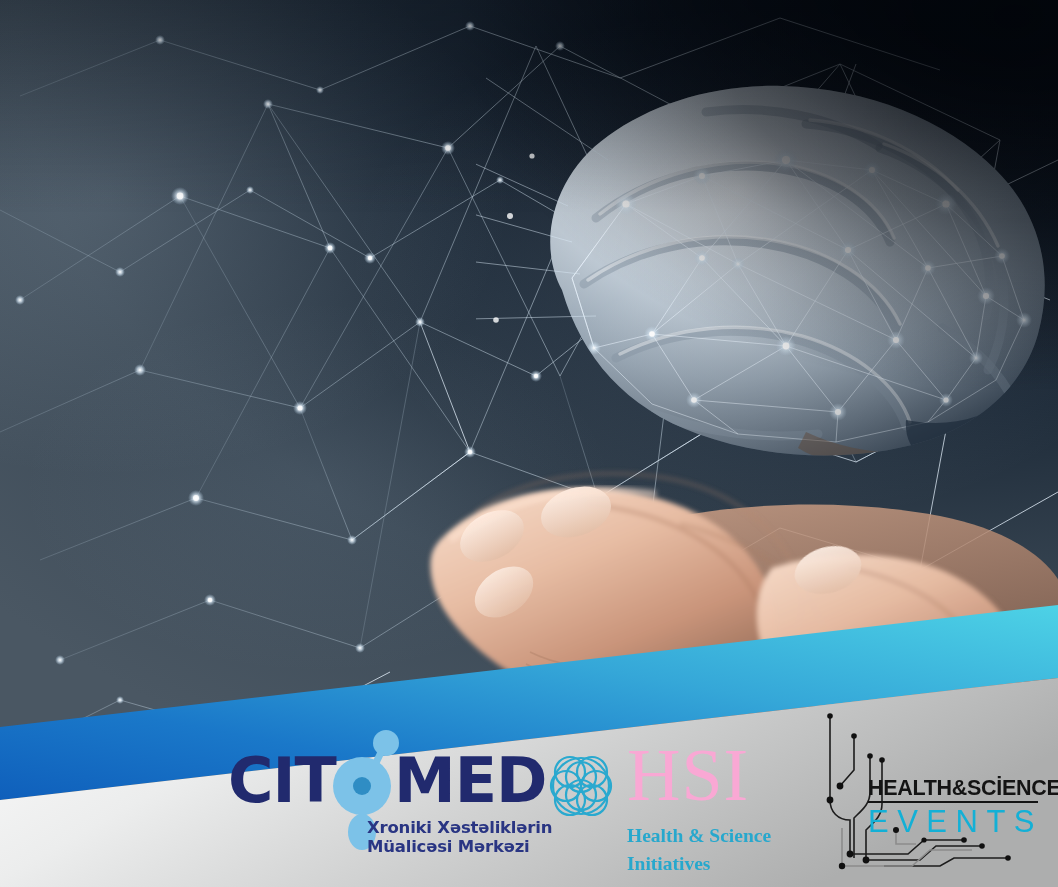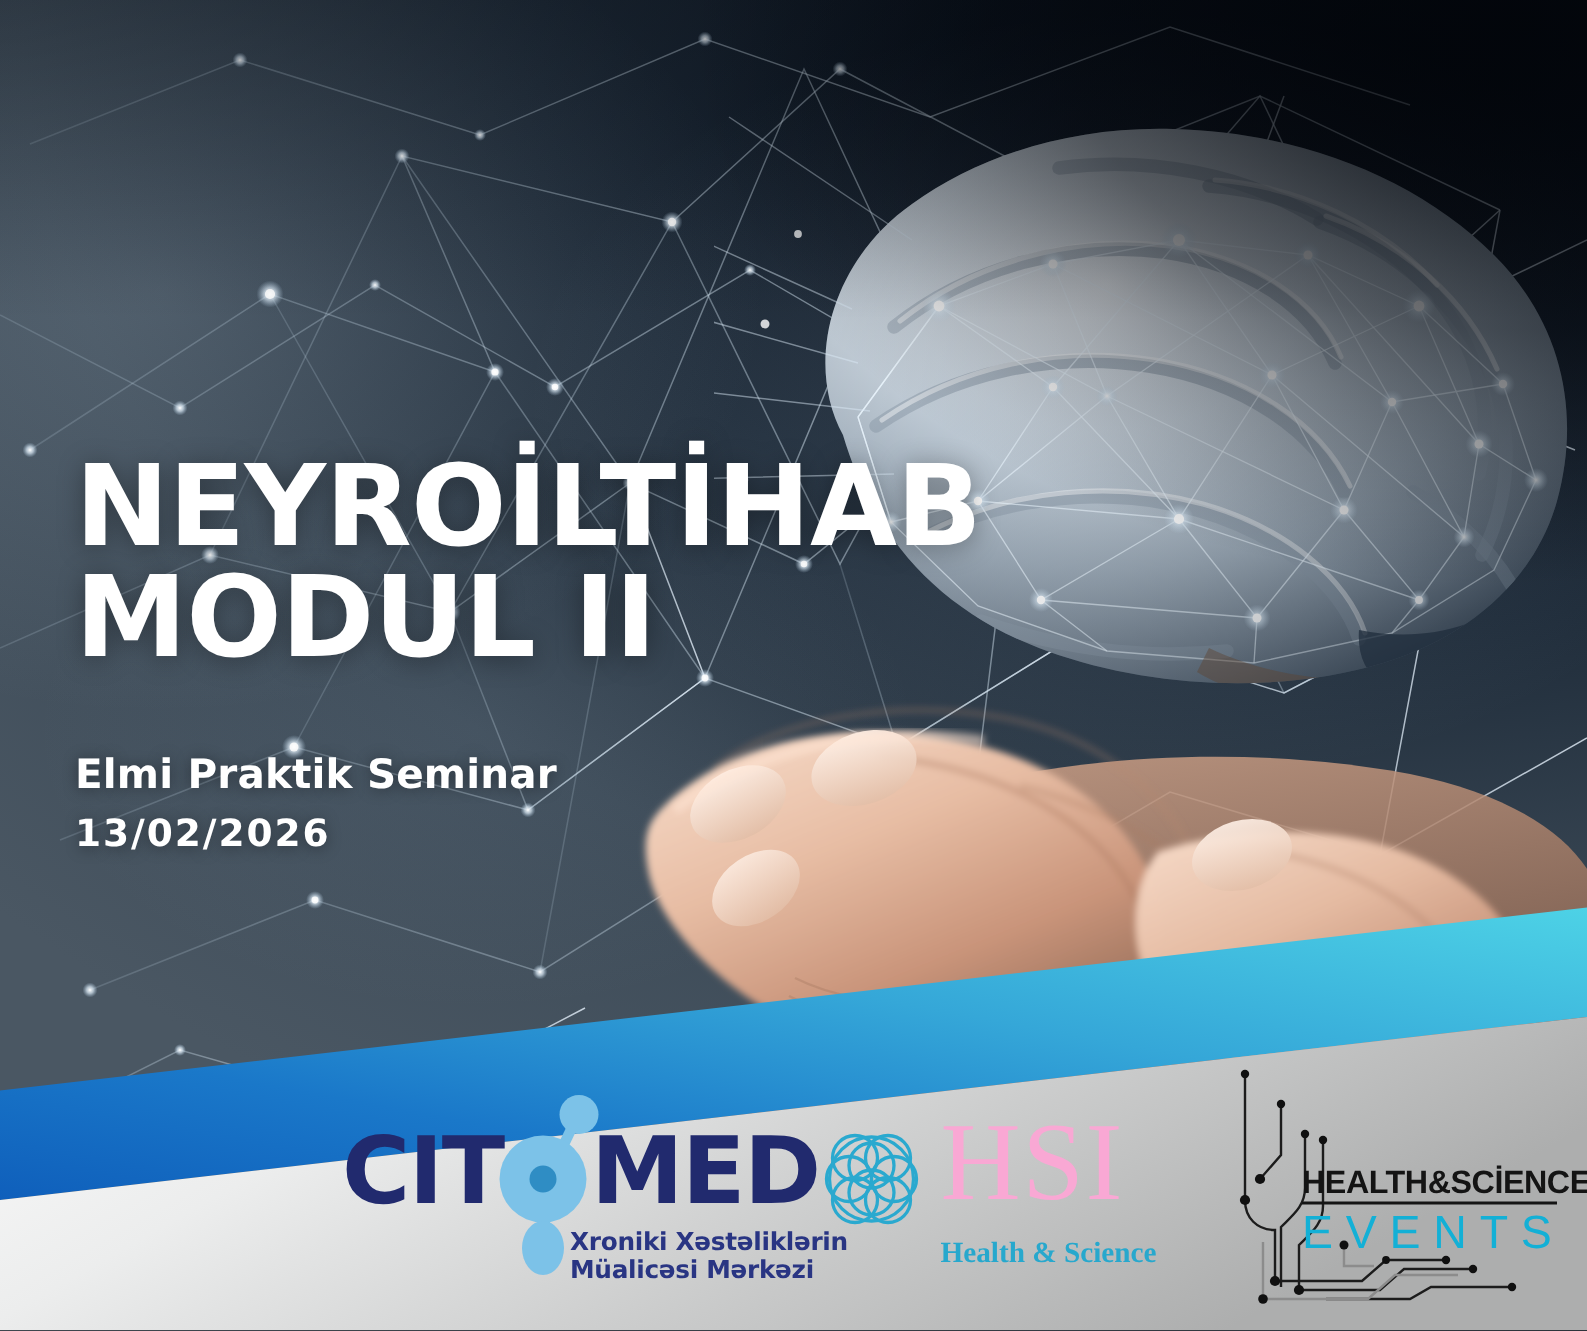--- a/index.html
+++ b/index.html
@@ -102,21 +102,21 @@
     font-weight:700;
     font-size:62px;
     letter-spacing:-1px;
     color:#212a6e;
     line-height:1;
   }
   .cito-left{ left:0; }
   .cito-right{ left:166px; }
   .cito-mol{ position:absolute; left:96px; top:-24px; }
   .cito-tag{
-    position:absolute; left:152px; top:66px;
+    position:absolute; left:139px; top:66px;
     font-family:"DejaVu Sans", sans-serif;
     font-weight:700;
     font-size:16.5px;
     line-height:1.16;
     color:#293583;
     letter-spacing:-.2px;
     white-space:nowrap;
   }
 
   
@@ -428,28 +428,20 @@
       <path d="M146 244 C172 258 208 264 240 258"></path>
       <path d="M152 256 C178 270 212 276 244 270"></path>
       <path d="M498 258 C524 270 556 274 584 268"></path>
     </g>
 
     <path d="M70 120 C120 80 200 62 276 74" stroke="#ffe6d6" stroke-opacity=".55" stroke-width="7" fill="none" filter="url(#soft)"></path>
   </svg>
 
   <div class="vignette"></div>
 
-  <div class="copy">
-    <div class="headline">
-      <span>NEYROİLTİHAB</span>
-      <span class="l2">MODUL II</span>
-    </div>
-    <div class="sub">Elmi Praktik Seminar</div>
-    <div class="date">13/02/2026</div>
-  </div>
 
   <svg class="footer-art" width="1058" height="327" viewBox="0 0 1058 327">
     <defs>
       <linearGradient id="bandGrad" x1="0" y1="1" x2="1" y2="0">
         <stop offset="0" stop-color="#0f5fbb"></stop>
         <stop offset="0.28" stop-color="#1a78c9"></stop>
         <stop offset="0.62" stop-color="#35a7d8"></stop>
         <stop offset="1" stop-color="#4dd2e6"></stop>
       </linearGradient>
       <linearGradient id="panelGrad" x1="0" y1="0" x2="1" y2="0.35">
@@ -496,20 +488,21 @@
           <circle cx="25" cy="20" r="15"></circle>
           <circle cx="47" cy="20" r="15"></circle>
           <circle cx="25" cy="48" r="15"></circle>
           <circle cx="47" cy="48" r="15"></circle>
           <circle cx="36" cy="34" r="28"></circle>
         </g>
       </svg>
       <span class="hsi-word">HSI</span>
       <div class="hsi-tag">
         <div>Health &amp; Science</div>
+        <div>Initiatives</div>
       </div>
     </div>
 
     <div class="logo hse">
       <svg class="hse-circuit" width="230" height="170" viewBox="0 0 230 170">
         <g fill="none" stroke="#1c1c1c" stroke-width="1.6">
           <path d="M18 8 L18 92 C18 104 26 112 38 112 L38 146"></path>
           <path d="M42 28 L42 62 L28 78"></path>
           <path d="M58 48 L58 84 C58 96 50 102 42 110 L42 150"></path>
           <path d="M70 52 L70 96 C70 108 62 114 54 122 L54 152"></path>

